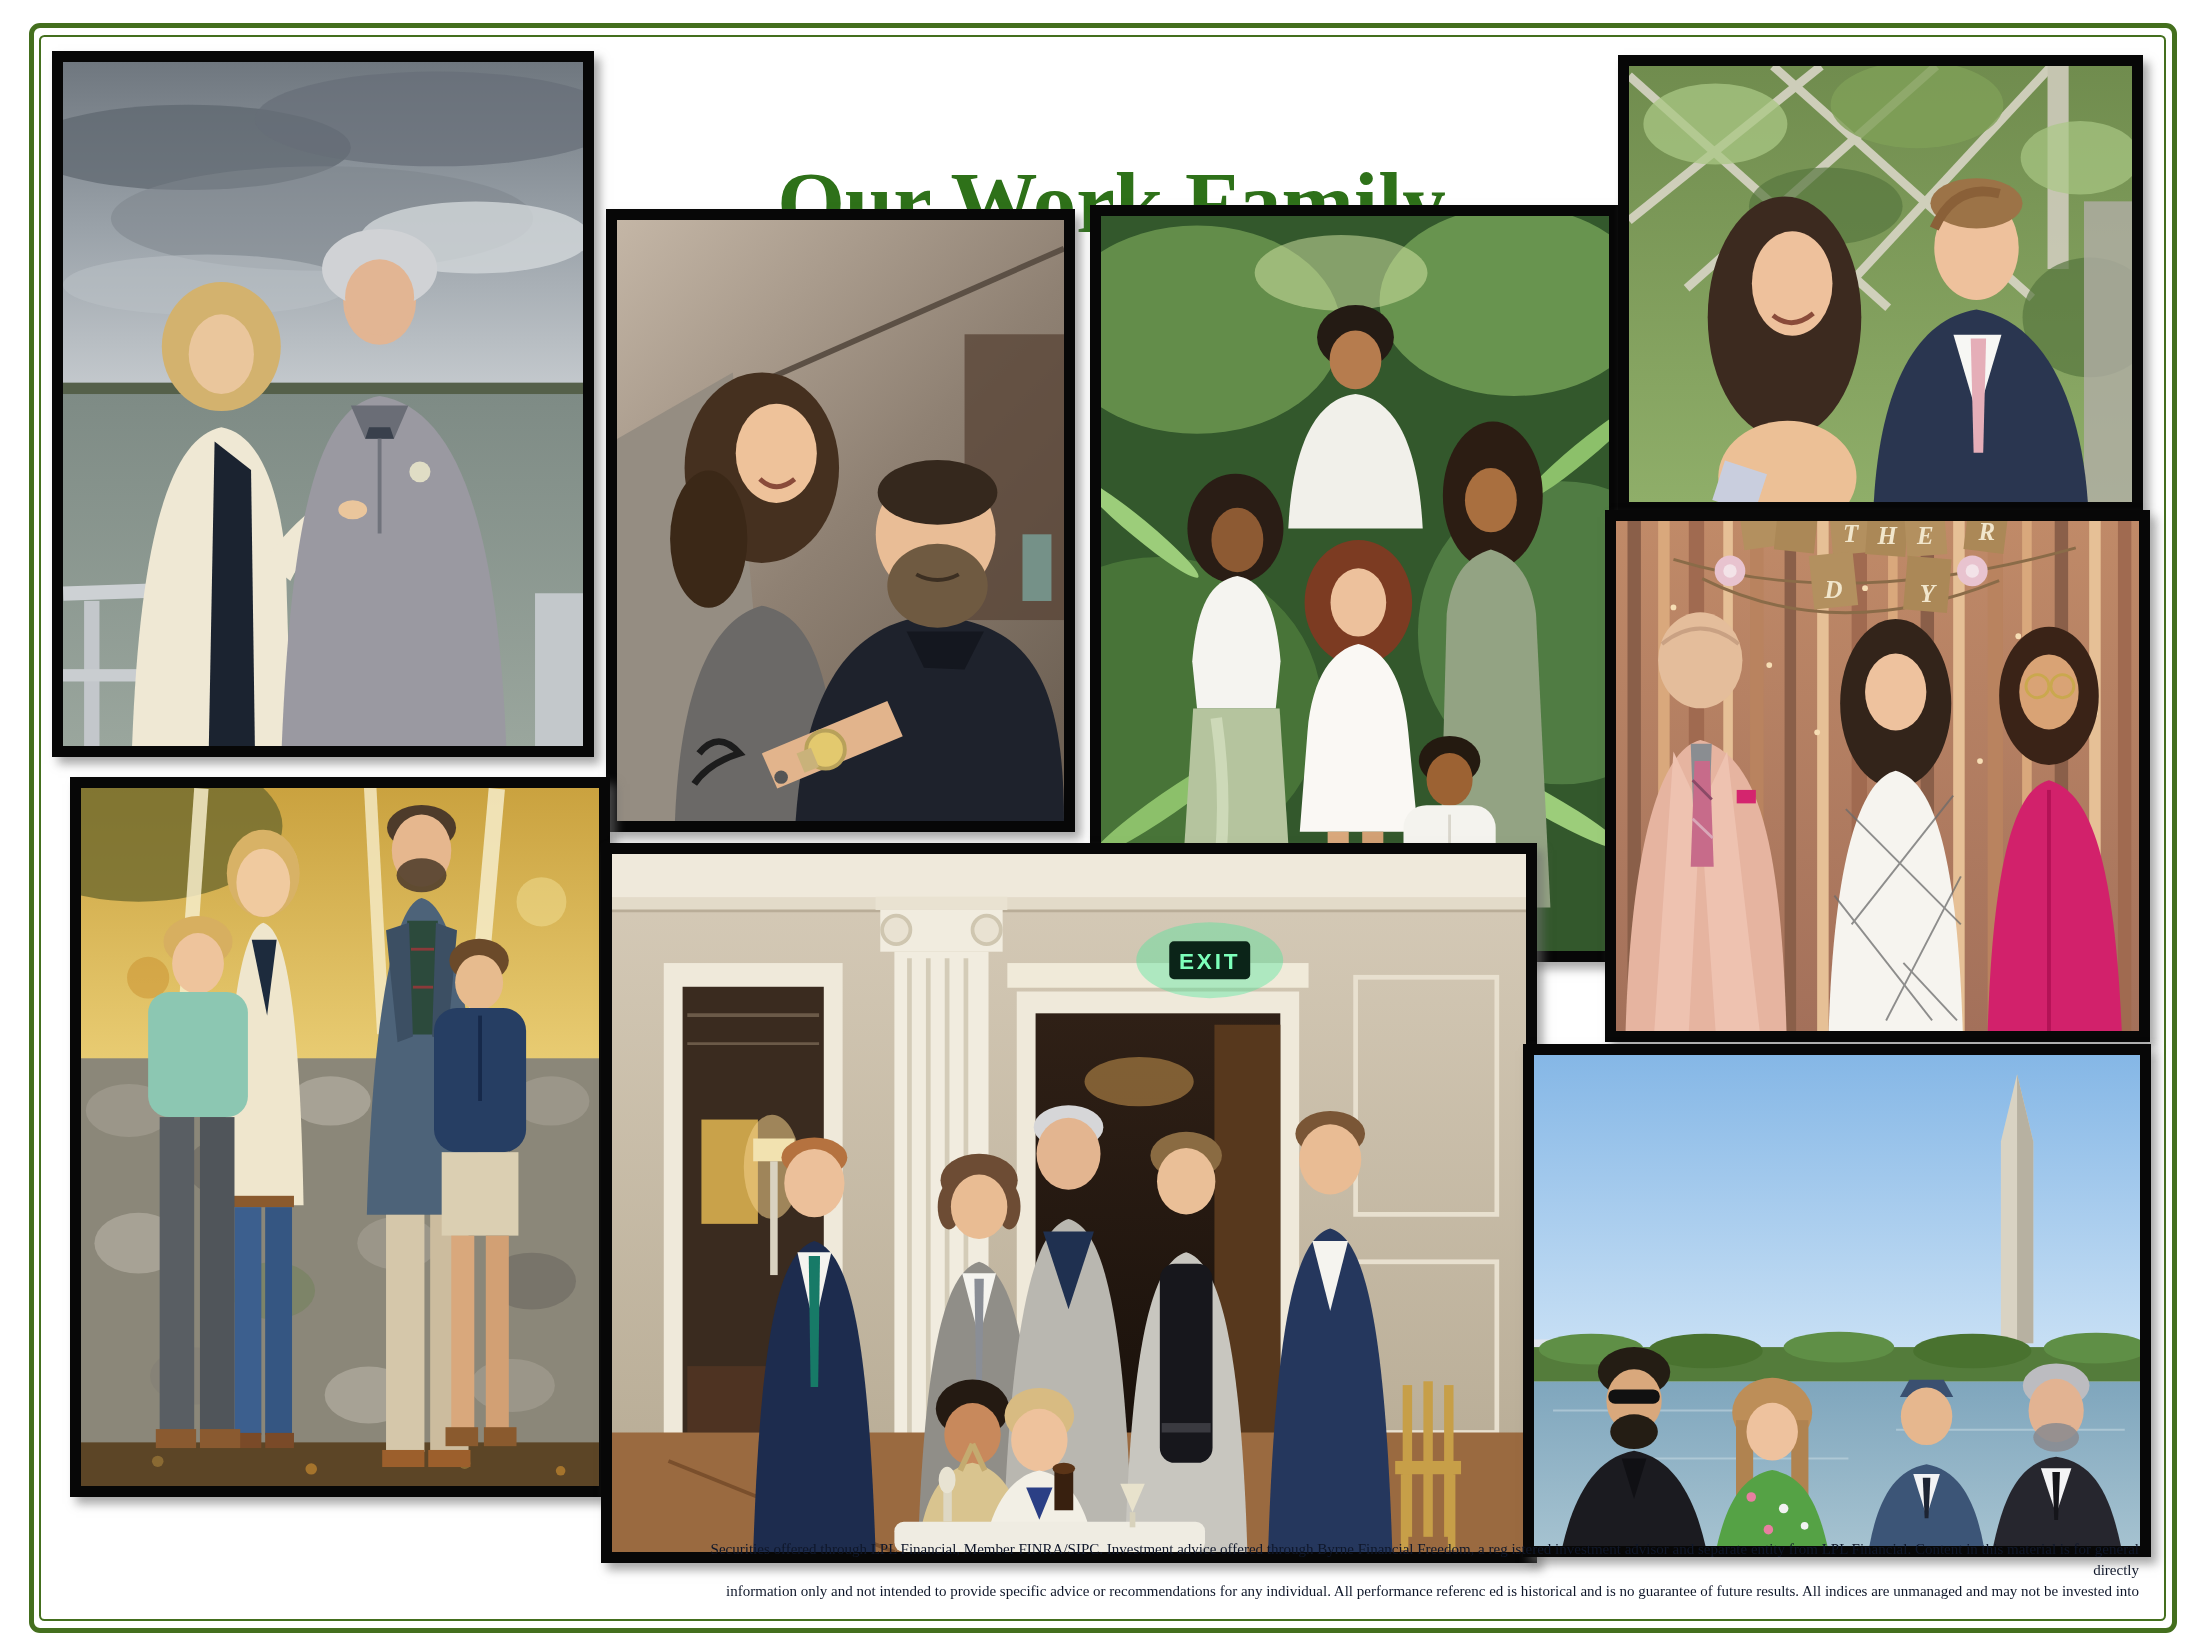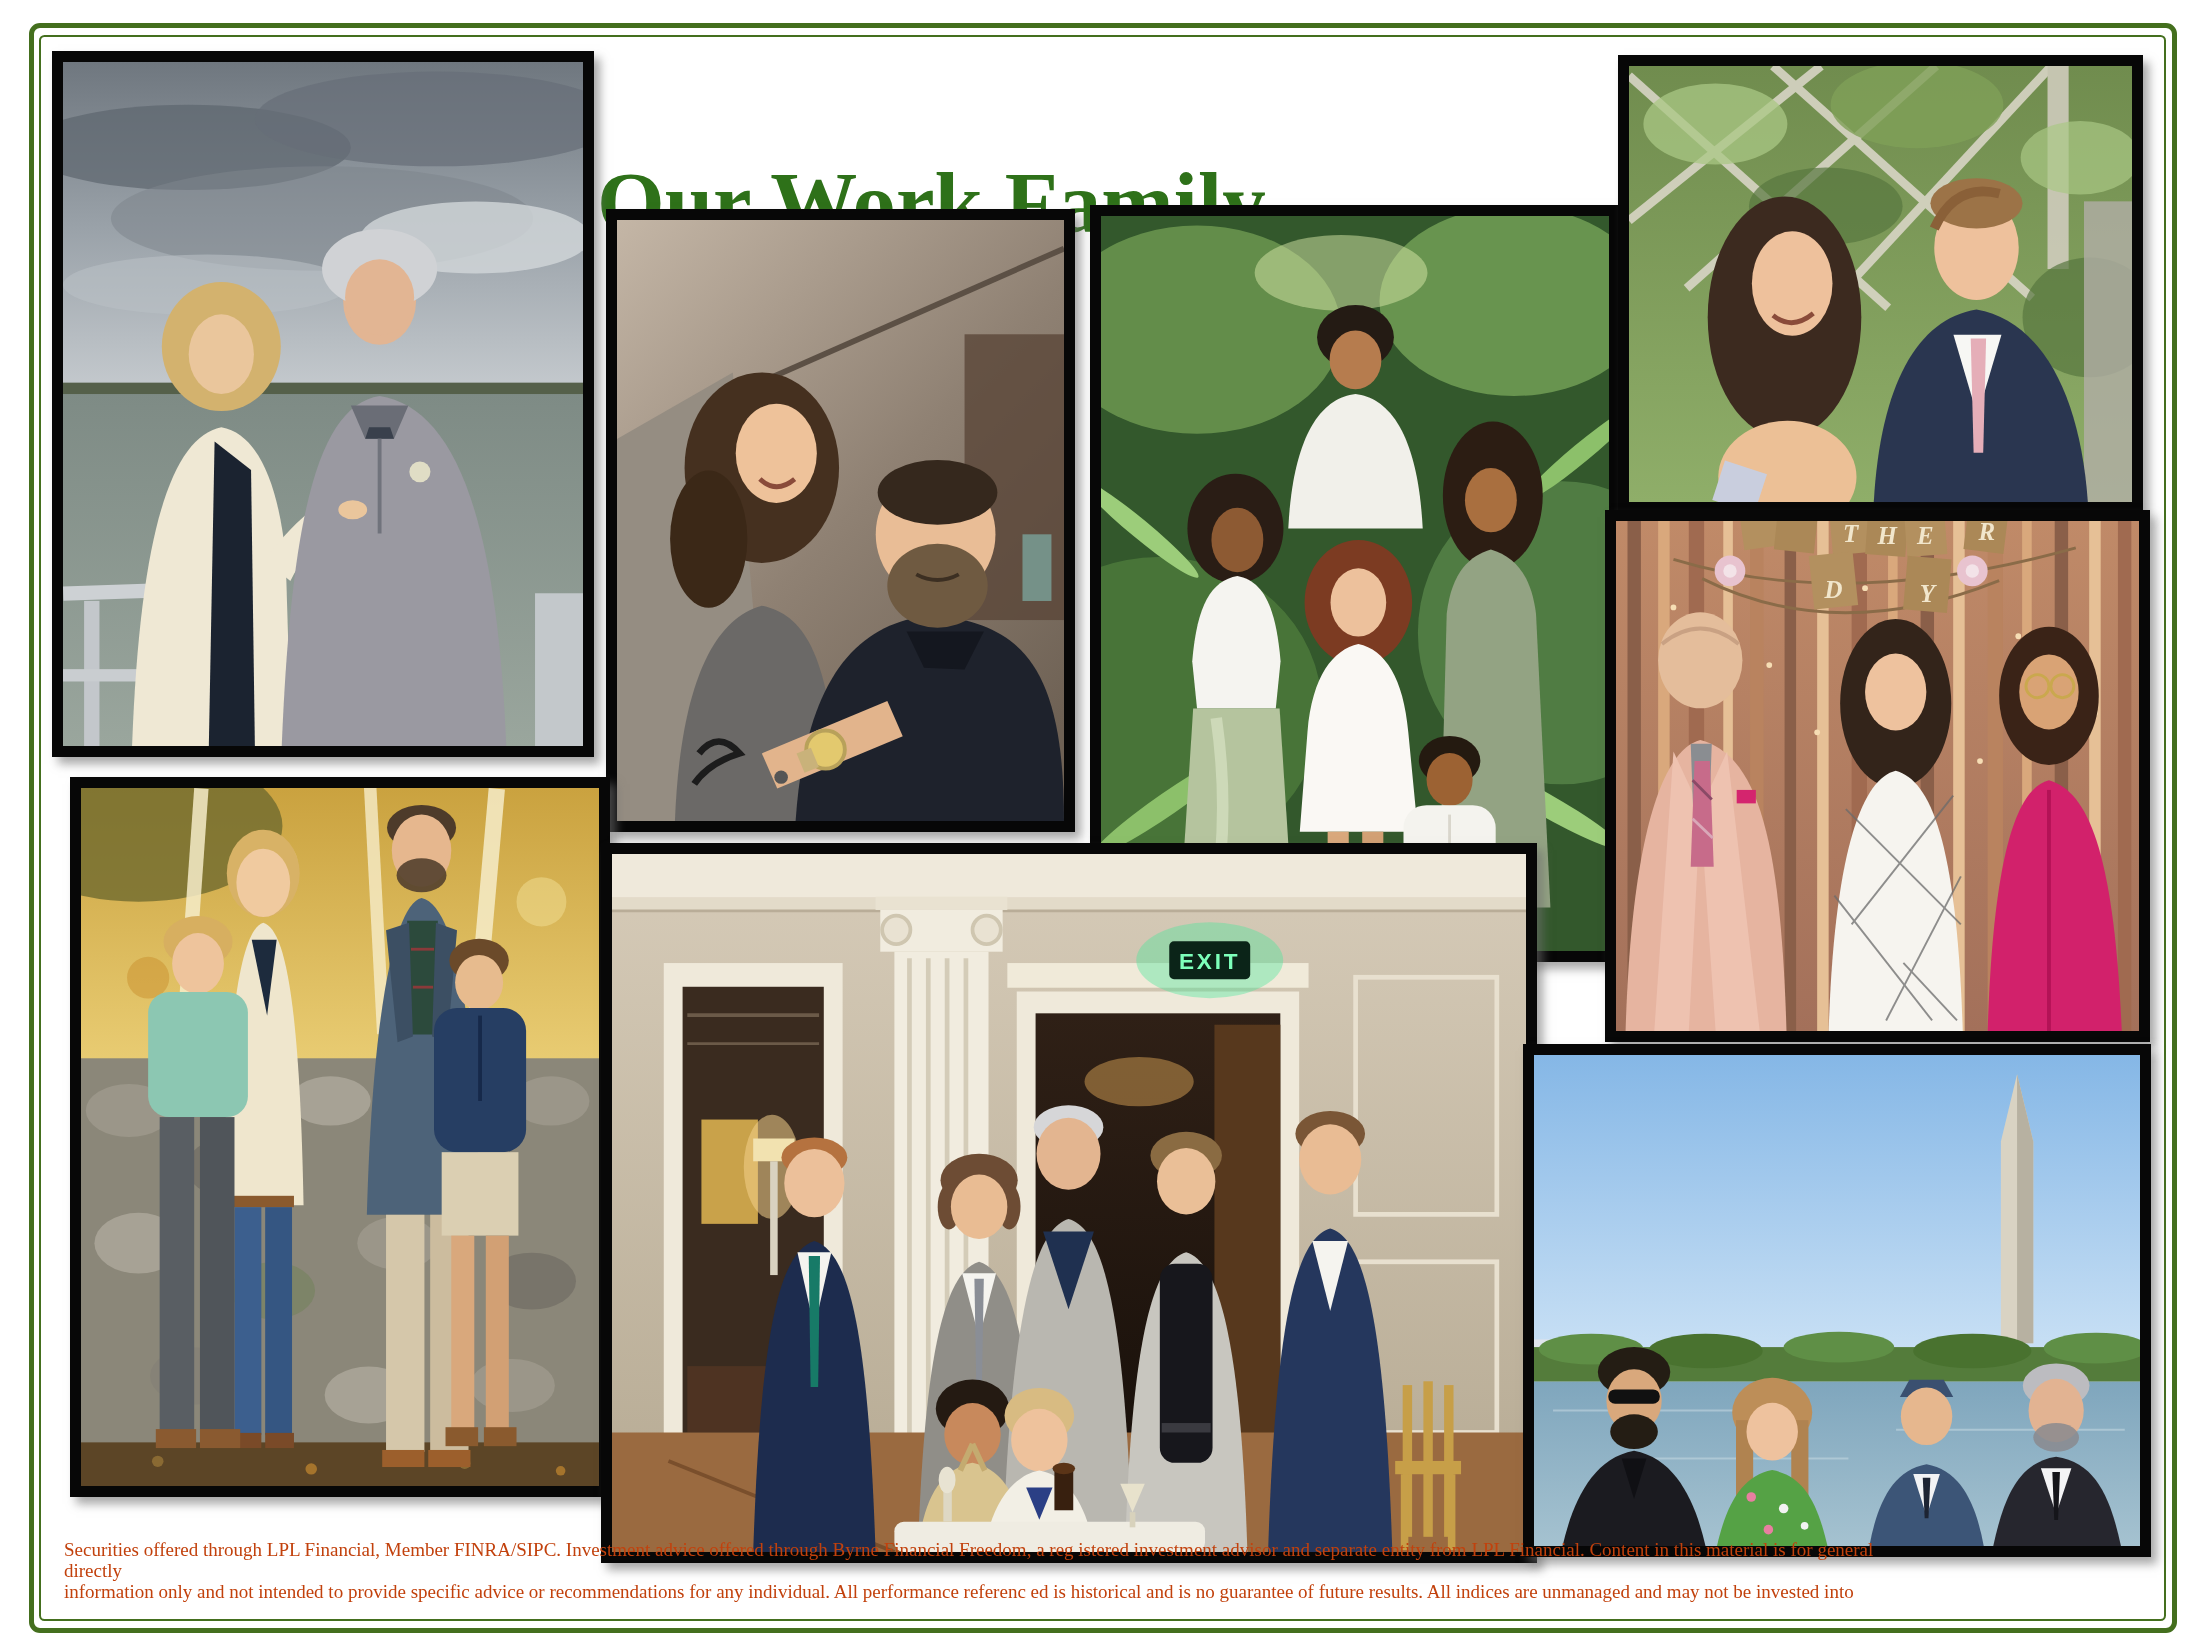--- a/index.html
+++ b/index.html
@@ -1,26 +1,26 @@
 <!DOCTYPE html>
 <html style="font-size:14.7px"><head>
 <meta charset="utf-8">
 <style>
   html,body{margin:0;padding:0;background:#ffffff;}
   body{width:2204px;height:1653px;position:relative;overflow:hidden;
        font-family:"Liberation Serif",serif;}
   .border-outer{position:absolute;inset:23px 27px 20px 28.5px;border:5.5px solid #446f1e;border-radius:11px;}
   .border-inner{position:absolute;inset:35px 38px 32px 39px;border:2.8px solid #446f1e;border-radius:5.5px;}
-  .title{position:absolute;left:597px;top:101px;width:1029px;text-align:left;
+  .title{position:absolute;left:597px;top:101px;width:1029px;text-align:center;
          font-weight:bold;font-size:87px;line-height:1;color:#2e7119;}
   figure.photo{margin:0;position:absolute;border:11px solid #070707;background:#fff;
          box-shadow:6.4px 7.3px 9.2px rgba(110,110,110,.6);}
   figure.photo svg{display:block;width:100%;height:100%;}
-  .disclaimer{position:absolute;left:64px;top:1539px;width:2075px;text-align:left;
-         font-size:19px;line-height:21px;color:#c2410c;}
+  .disclaimer{position:absolute;left:64px;top:1539px;width:2075px;text-align:right;
+         font-size:15px;line-height:21px;color:#0f172a;}
   .banner-letter{font-style:italic;font-weight:bold;fill:#f1e6cc;font-size:26px;
          font-family:"Liberation Serif",serif;}
   .exit-text{font-family:"Liberation Sans",sans-serif;font-weight:bold;fill:#7dffba;
          font-size:24px;letter-spacing:3px;}
 </style>
 </head>
 <body>
 
 <div>
 

